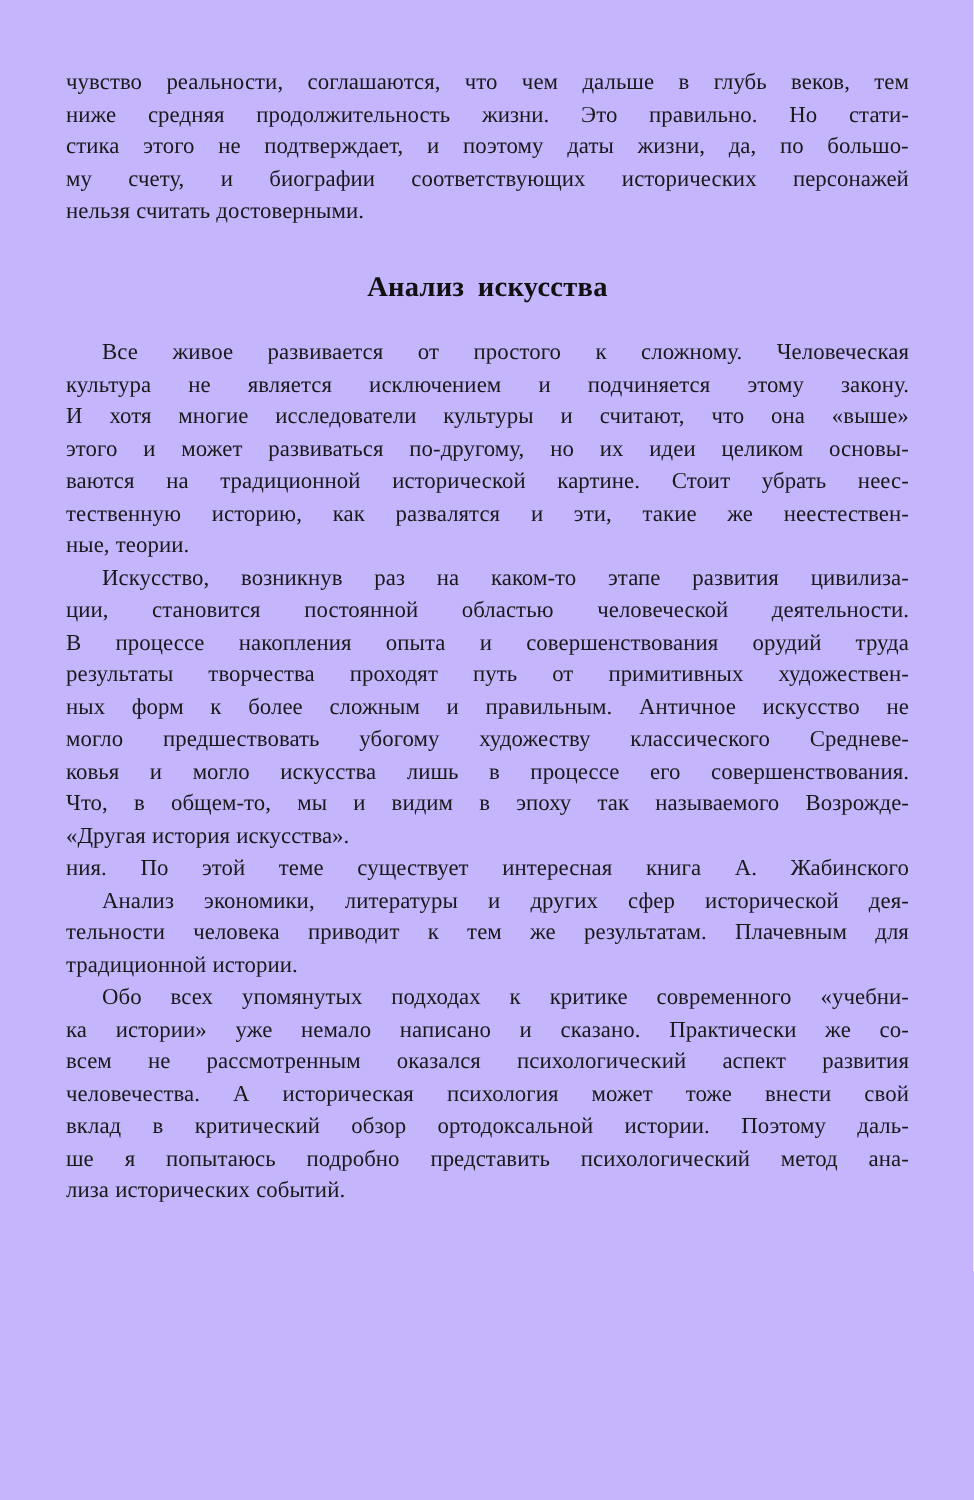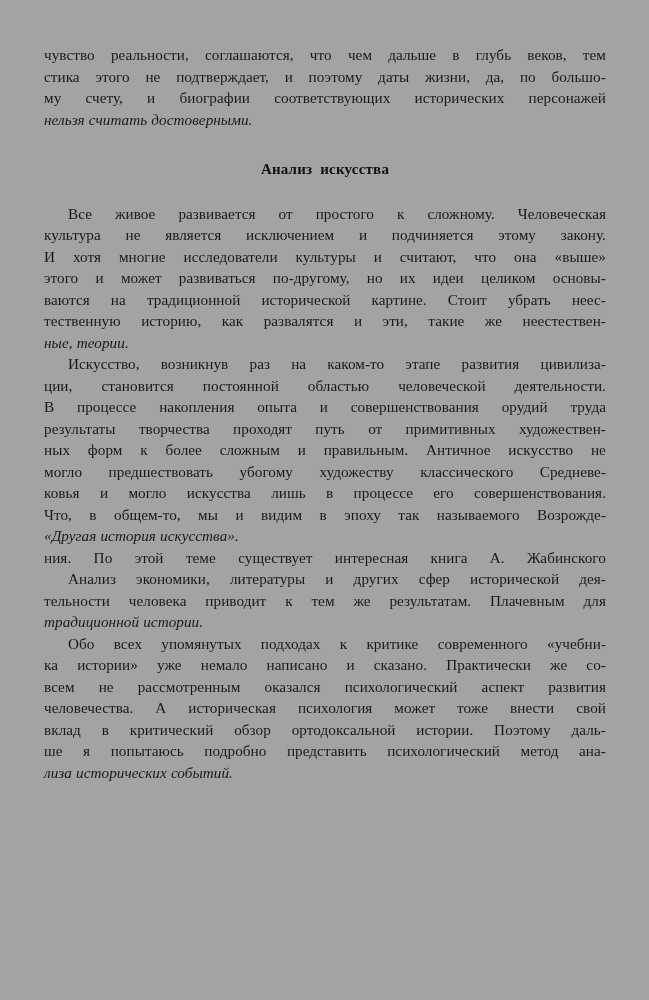--- a/index.html
+++ b/index.html
@@ -15,21 +15,21 @@
     font-family: "Liberation Serif", "DejaVu Serif", serif;
     -webkit-font-smoothing: antialiased;
   }
 
   #page {
     position: absolute;
     left: 0;
     top: 0;
     width: 649px;
     height: 1000px;
-    background: #a3a3a3;
+    background: #c4b5fd;
   }
 
   #text-column {
     position: absolute;
     left: 44px;
     top: 44px;
     width: 562px;
   }
 
   .para {
@@ -55,33 +55,32 @@
     
     display: flex;
     justify-content: space-between;
     width: 100%;
   }
   .line.j > span {
     white-space: pre;
   }
   .line.last {
     display: block;
-    font-style: italic;
   }
   .line.indent {
     text-indent: 0;
     align-items: center;
   }
   .line.j.indent {
     padding-left: 24px;
     width: calc(100% - 24px);
   }
 
   .section-heading {
-    font-size: 15px;
+    font-size: 19px;
     font-weight: bold;
     text-align: center;
     color: #111111;
     letter-spacing: 0.2px;
     word-spacing: 4px;
     height: 21.5px;
     line-height: 21.5px;
   }
 
   .gap-before-heading { height: 29px; }
@@ -98,20 +97,30 @@
           <span>чувство</span>
           <span>реальности,</span>
           <span>соглашаются,</span>
           <span>что</span>
           <span>чем</span>
           <span>дальше</span>
           <span>в</span>
           <span>глубь</span>
           <span>веков,</span>
           <span>тем</span>
+        </div>
+        <div class="line j">
+          <span>ниже</span>
+          <span>средняя</span>
+          <span>продолжительность</span>
+          <span>жизни.</span>
+          <span>Это</span>
+          <span>правильно.</span>
+          <span>Но</span>
+          <span>стати-</span>
         </div>
         <div class="line j">
           <span>стика</span>
           <span>этого</span>
           <span>не</span>
           <span>подтверждает,</span>
           <span>и</span>
           <span>поэтому</span>
           <span>даты</span>
           <span>жизни,</span>

